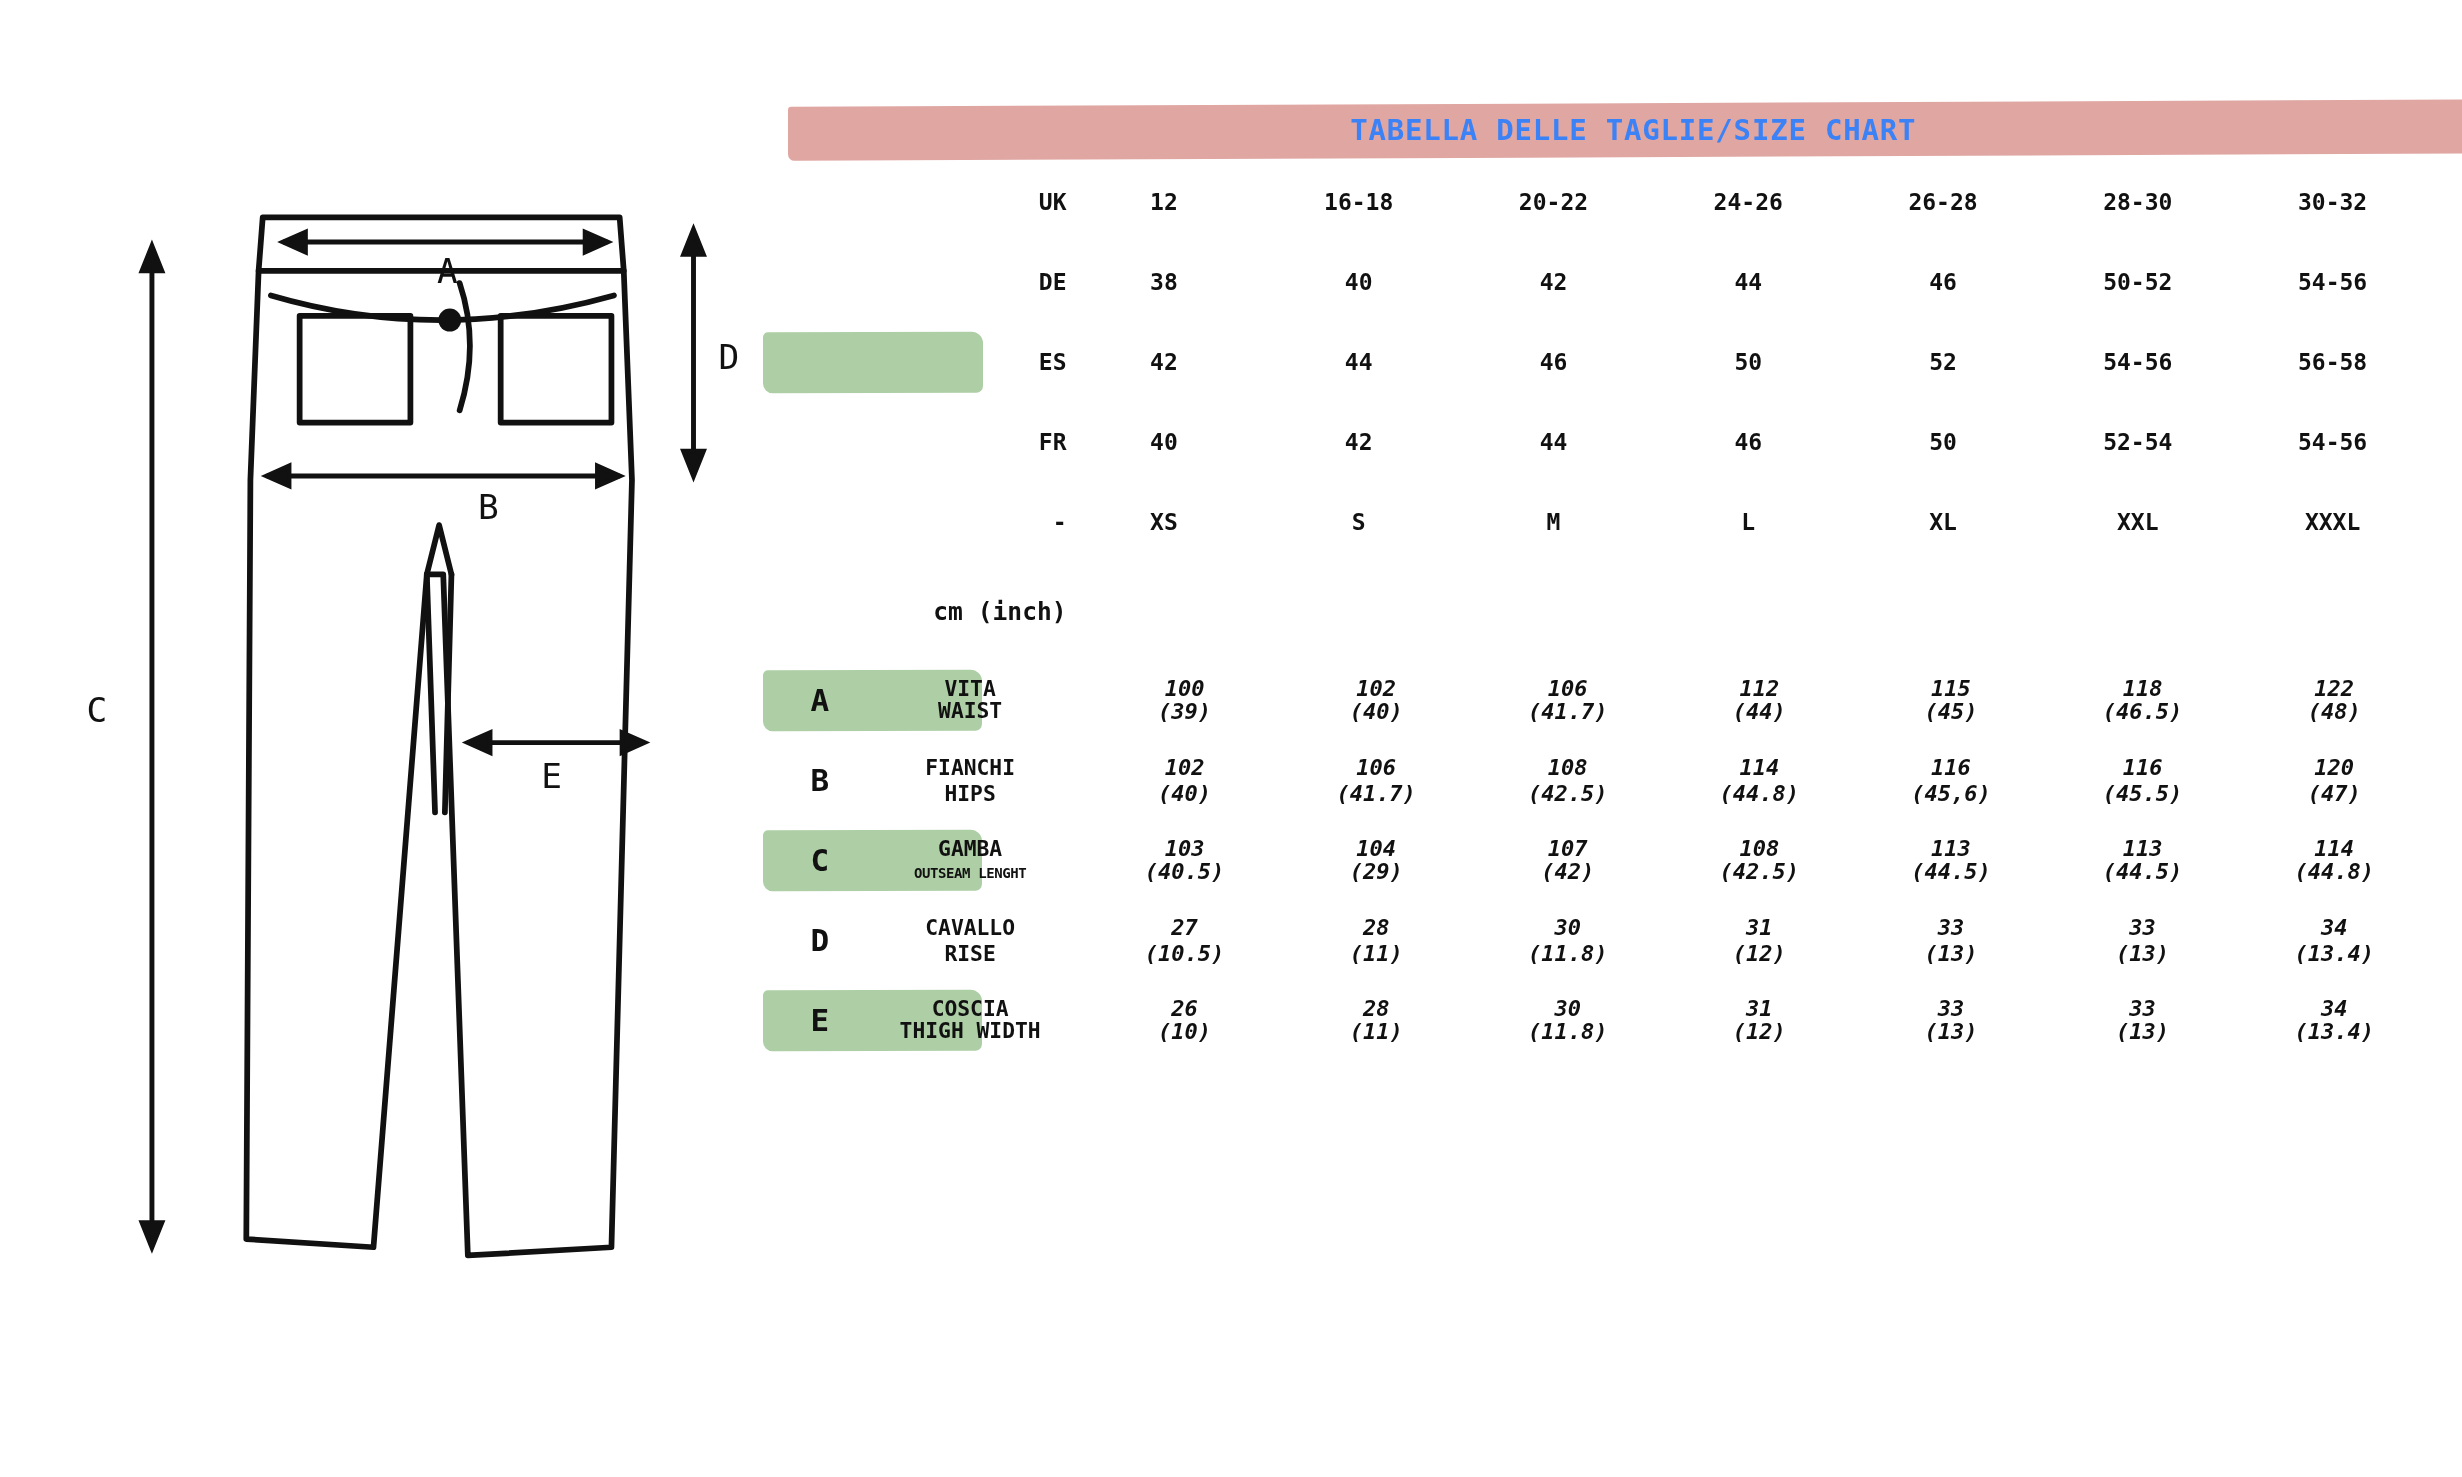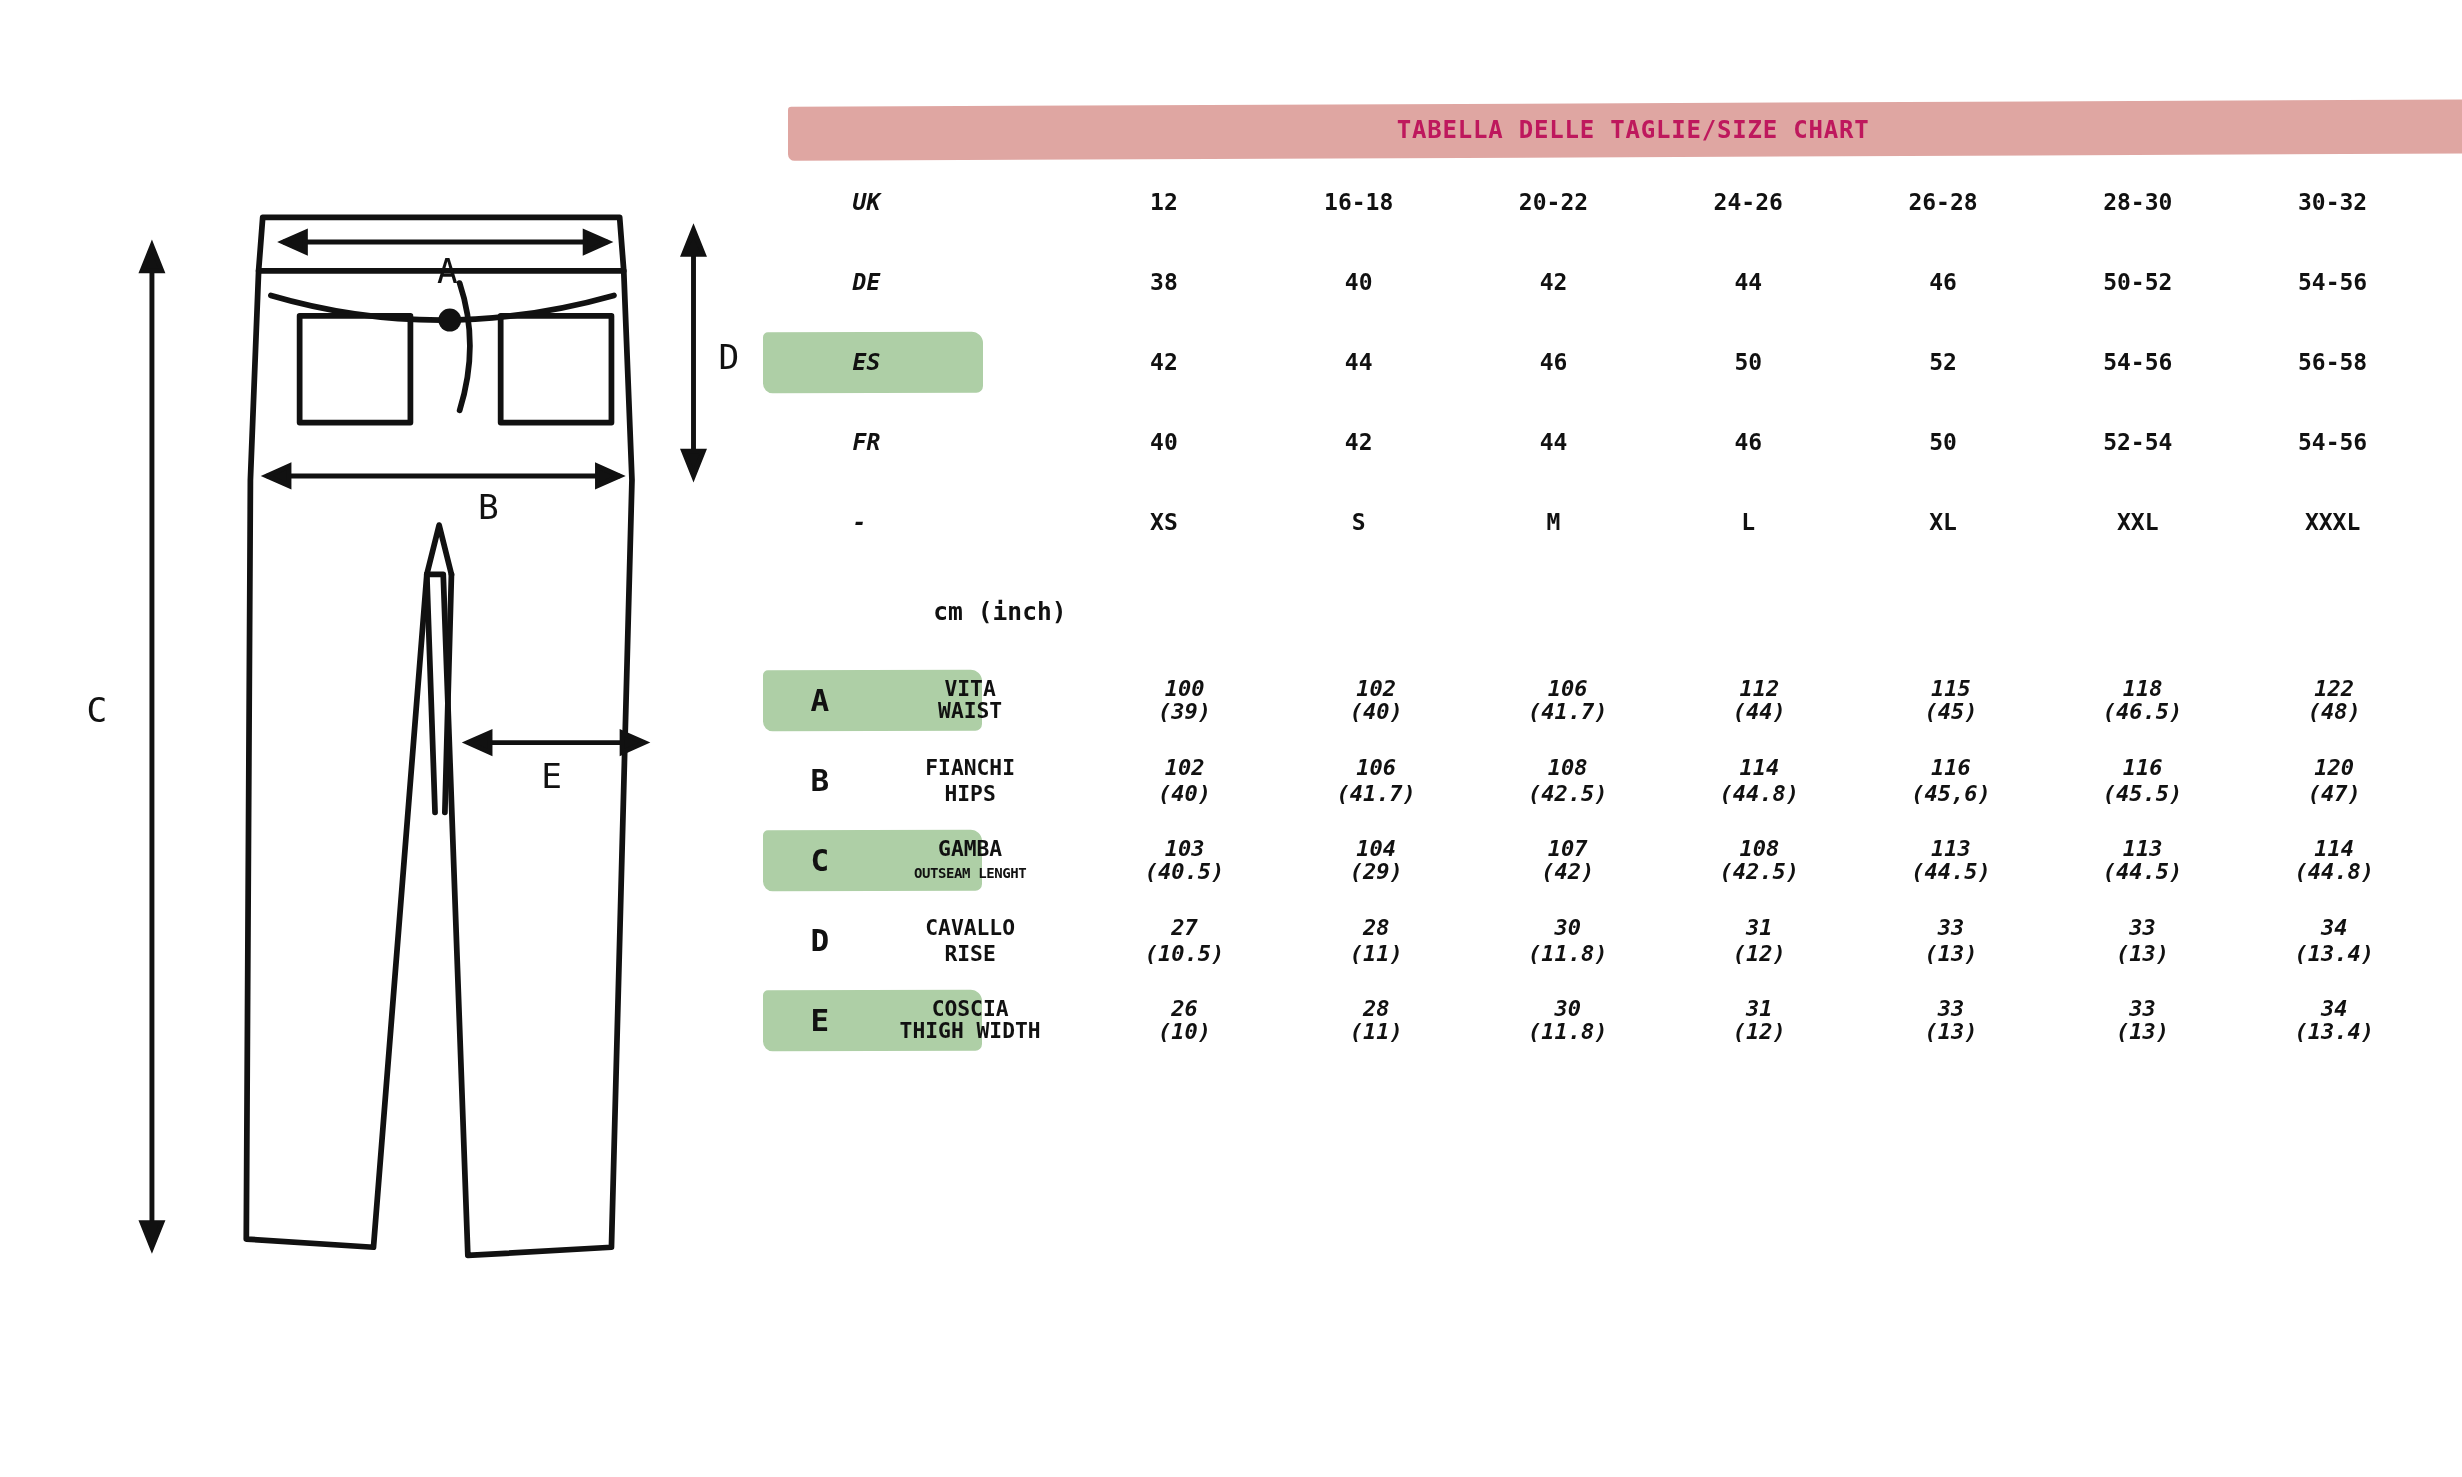--- a/index.html
+++ b/index.html
@@ -26,39 +26,39 @@
     display:flex;align-items:center;justify-content:center;
   }
   .title-band .band{
     position:absolute;left:-16.4px;right:-98px;top:4.9px;height:54px;
     background:#dfa6a2;
     border-radius:3.3px 8.2px 4.9px 6.6px;
     transform:skewY(-0.25deg);
   }
   .title-text{
     position:relative;
-    font-size:24px;letter-spacing:0.8px;color:#be185d;font-weight:700;
+    font-size:29px;letter-spacing:0.8px;color:#3b82f6;font-weight:700;
   }
 
   table{border-collapse:collapse;width:1642px;table-layout:fixed;}
   td{
     font-size:23px;color:#111;text-align:center;
     padding:0;height:80px;vertical-align:middle;font-weight:700;
     position:relative;
   }
   .rowband{position:relative;}
   .rowband .greenband{
     position:absolute;left:-24.6px;right:-131px;top:9.8px;height:61px;
     background:#aecfa6;border-radius:4.9px 11.5px 6.6px 9.8px;
     transform:skewY(-0.2deg);
     z-index:0;
   }
   .rowband td > span{position:relative;z-index:2;display:block;}
 
-  .lblcol{width:189px;text-align:left;font-style:italic;}
+  .lblcol{width:189px;text-align:right;}
   .keycol{width:57px;text-align:center;font-size:31px;font-weight:700;}
   .meascol{width:213px;text-align:center;}
   .valcol{width:172px;}
 
   .meas-name{font-size:21.3px;line-height:1.04;font-weight:700;}
   .meas-name .small{font-size:14px;letter-spacing:-0.4px;}
   .valstack{font-size:22px;line-height:1.06;font-weight:700;font-style:italic;}
 
   .unit-row td{height:98px;font-size:24.6px;text-align:left;font-weight:700;}
   .unit-row .unit-cell{padding-left:33px;text-align:right;}

